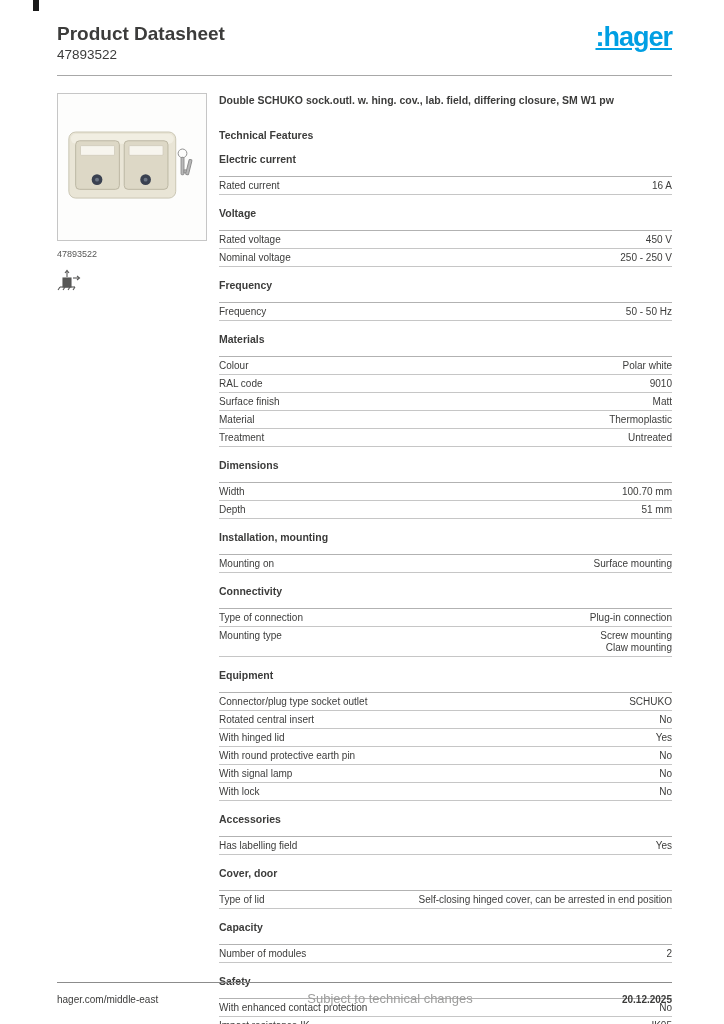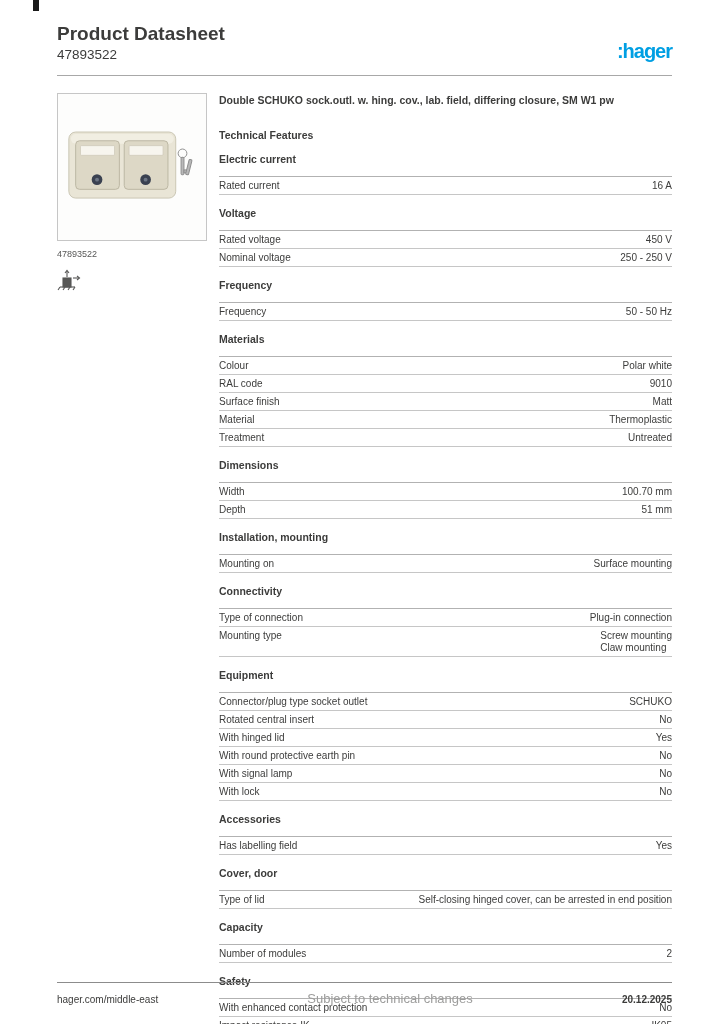--- a/index.html
+++ b/index.html
@@ -15,22 +15,22 @@
     position: absolute; left: 33px; top: 0;
     width: 6px; height: 11px; background: #1a1a1a;
   }
   .page { padding: 22px 52px 0 57px; }
 
   
   .header { display: flex; justify-content: space-between; align-items: flex-start; }
   .doc-title { font-size: 19px; font-weight: bold; color: #3c3c3b; line-height: 1.25; }
   .doc-ref { font-size: 13.5px; color: #3c3c3b; line-height: 1.3; }
   .logo {
-    font-size: 20px; font-weight: bold; color: #009fe3;
-    letter-spacing: -1px; line-height: 1; margin-top: 19px;
+    font-size: 27px; font-weight: bold; color: #009fe3;
+    letter-spacing: -1px; line-height: 1; margin-top: 2px; text-decoration: underline;
   }
   .header-rule { border: none; border-top: 1px solid #a8a8a8; margin-top: 12px; }
 
   
   .main { display: flex; margin-top: 17px; gap: 12px; }
   .left-col { width: 150px; flex: 0 0 150px; }
   .image-box {
     width: 150px; height: 148px; border: 1px solid #c6c6c6;
     background: #fdfdfc; display: flex; align-items: center; justify-content: center;
   }
@@ -46,21 +46,21 @@
   .spec-heading {
     font-size: 10.5px; font-weight: bold; color: #3c3c3b;
     padding-bottom: 11px; border-bottom: 1px solid #b2b2b2;
   }
   .spec-row {
     display: flex; justify-content: space-between; align-items: flex-start;
     padding: 3px 0 2px 0; border-bottom: 1px solid #c6c6c6;
     font-size: 10px; line-height: 1.2;
   }
   .spec-label { color: #3c3c3b; }
-  .spec-value { color: #3c3c3b; white-space: pre-line; }
+  .spec-value { color: #3c3c3b; text-align: right; white-space: pre-line; }
 
   
   .footer {
     position: absolute; left: 57px; right: 52px; bottom: 18px;
     border-top: 1px solid #8c8c8c; padding-top: 8px;
     display: flex; justify-content: space-between; align-items: baseline;
   }
   .footer-left { font-size: 10px; font-weight: normal; }
   .footer-center { font-size: 13px; color: #9d9d9c; }
   .footer-right { font-size: 10px; font-weight: bold; }

